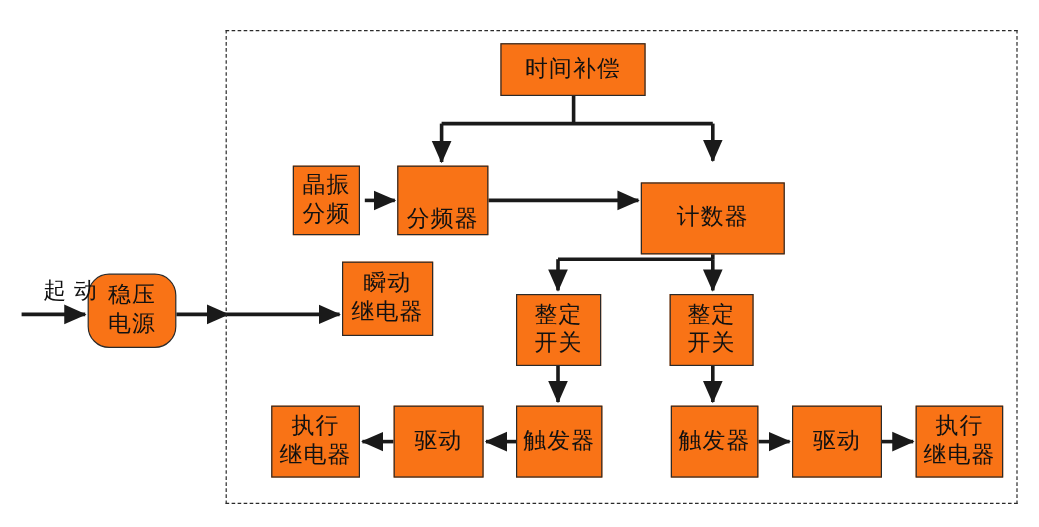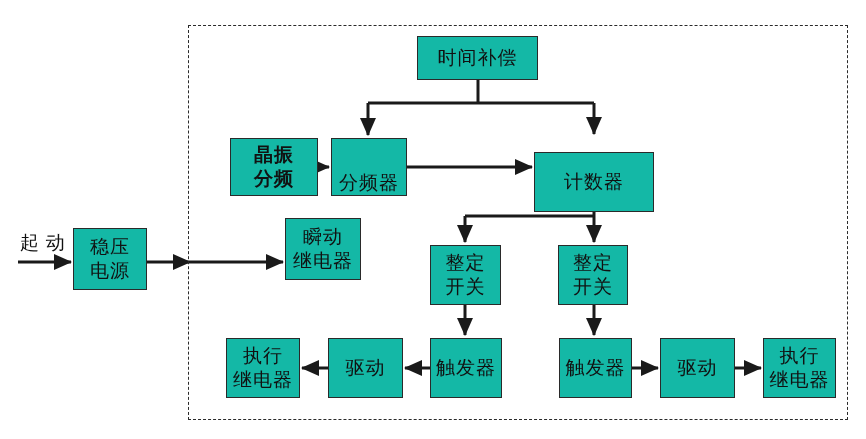--- a/index.html
+++ b/index.html
@@ -21,21 +21,21 @@
     position: absolute;
     left: 0;
     top: 0;
     width: 866px;
     height: 439px;
   }
   .node {
     position: absolute;
     box-sizing: border-box;
     border: 1.6px solid #2a2a2a;
-    background: #14b8a6;
+    background: #f97316;
     display: flex;
     flex-direction: column;
     align-items: center;
     justify-content: center;
     font-size: 19px;
     line-height: 1.25;
     color: #111111;
     letter-spacing: 1px;
     text-align: center;
     z-index: 3;
@@ -46,20 +46,21 @@
   }
   .free-label {
     position: absolute;
     font-size: 19px;
     line-height: 1.2;
     color: #111111;
     letter-spacing: 1px;
     text-align: right;
     z-index: 4;
     white-space: nowrap;
+    margin-left: 16px;
   }
   .dash-frame {
     position: absolute;
     box-sizing: border-box;
     border: 1.8px dashed #2a2a2a;
     background: transparent;
     z-index: 1;
     pointer-events: none;
   }
 </style>
@@ -112,35 +113,35 @@
     </g>
   </svg>
 
   <div class="dash-frame" style="left:188px; top:25px; width:660px; height:395px;"></div>
 
   <div class="free-label" style="left:20px; top:232px; width:40px;">
     <span class="ln">起</span>
     <span class="ln">动</span>
   </div>
 
-  <div class="node" style="left:73px; top:228px; width:74px; height:62px;">
+  <div class="node" style="left:73px; top:228px; width:74px; height:62px;border-radius:18px;">
     <span class="ln">稳压</span>
     <span class="ln">电源</span>
   </div>
 
   <div class="node" style="left:285px; top:218px; width:76px; height:62px;">
     <span class="ln">瞬动</span>
     <span class="ln">继电器</span>
   </div>
 
   <div class="node" style="left:417px; top:36px; width:121px; height:44px;">
     <span class="ln">时间补偿</span>
   </div>
 
-  <div class="node" style="left:230px; top:138px; width:88px; height:58px;font-weight:bold;">
+  <div class="node" style="left:244px; top:138px; width:56px; height:58px;">
     <span class="ln">晶振</span>
     <span class="ln">分频</span>
   </div>
 
   <div class="node" style="left:331px; top:138px; width:76px; height:58px;justify-content:flex-end;">
     <span class="ln">分频器</span>
   </div>
 
   <div class="node" style="left:534px; top:152px; width:120px; height:60px;">
     <span class="ln">计数器</span>

